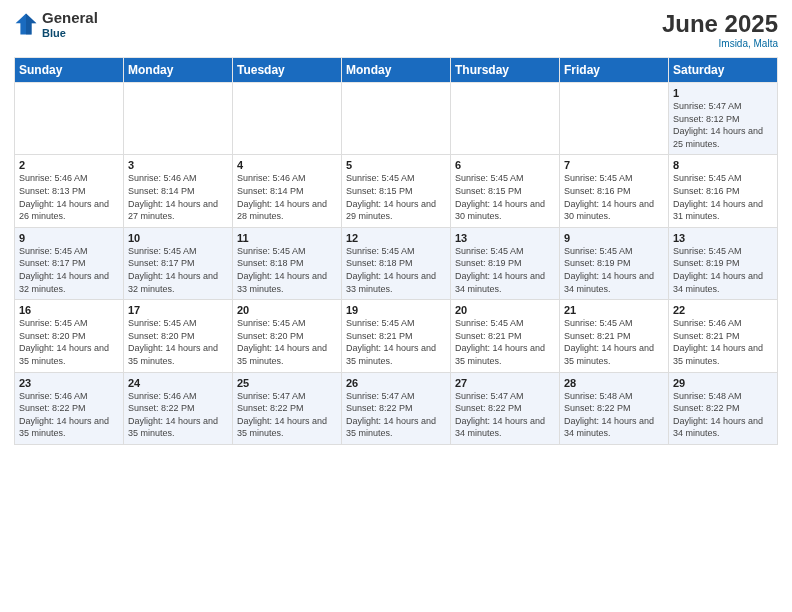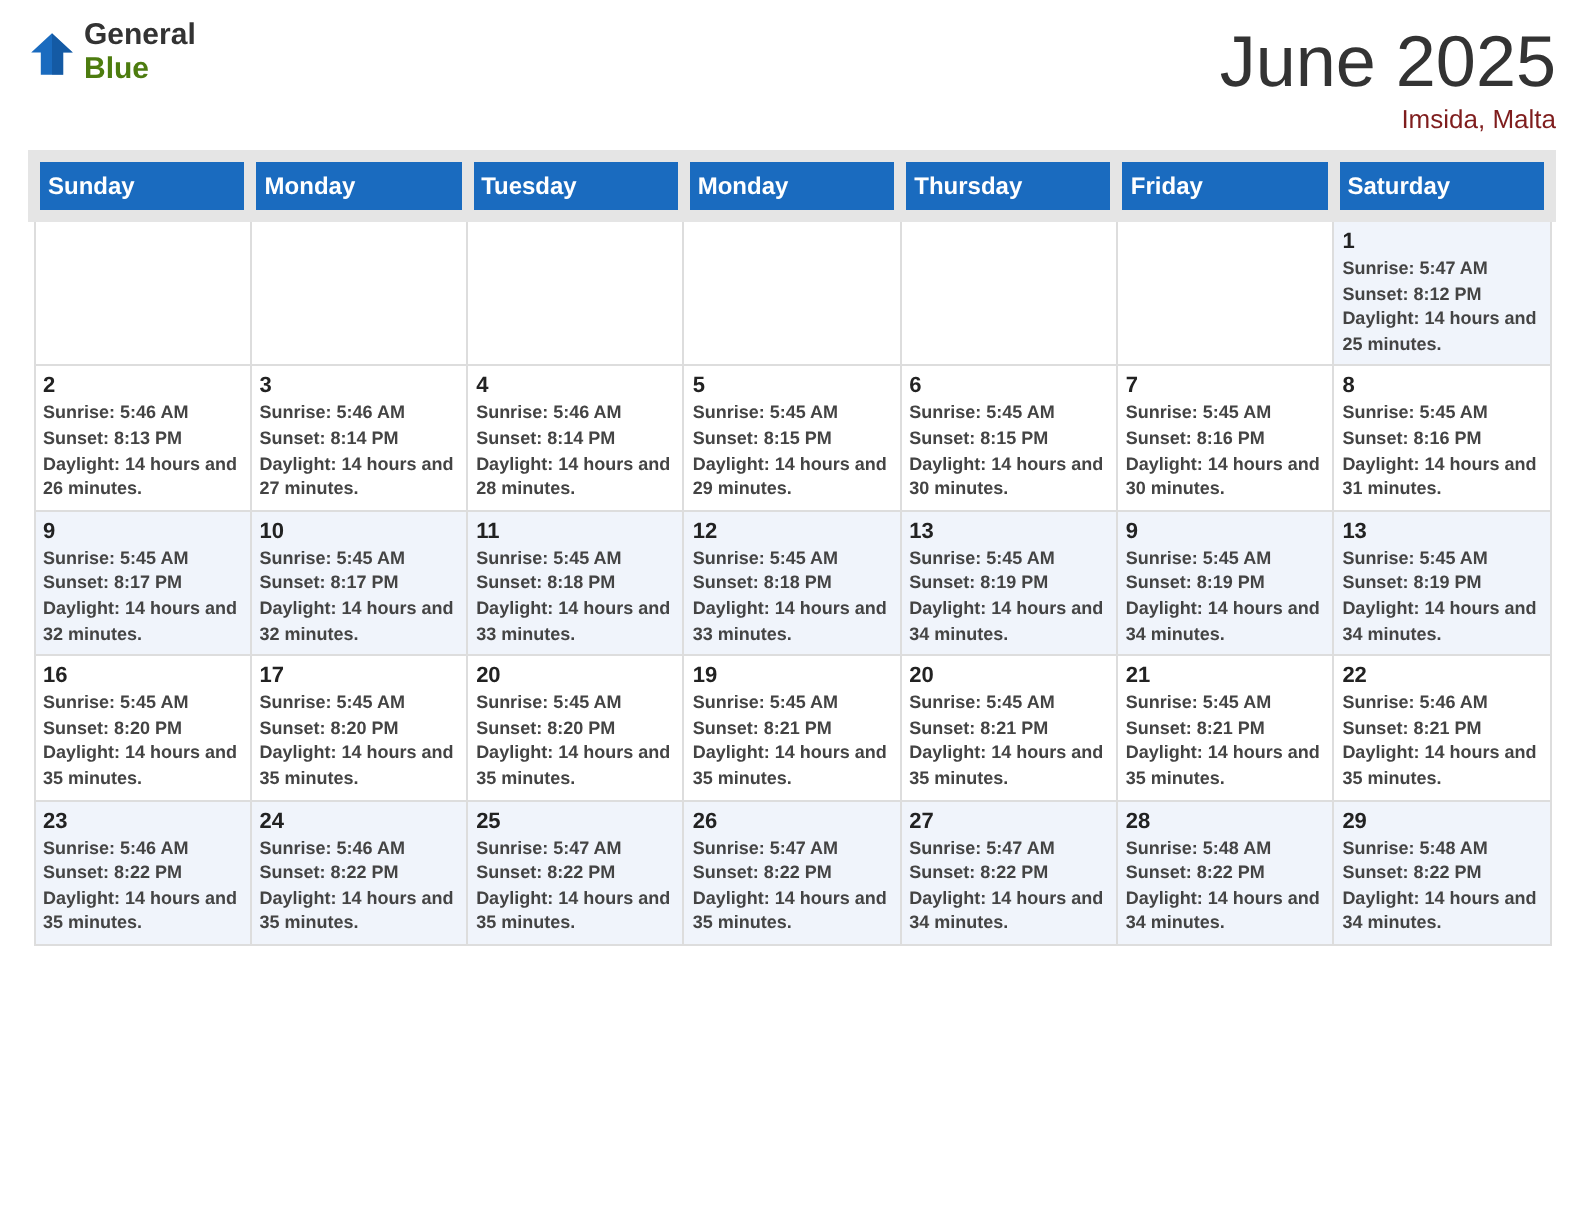--- a/index.html
+++ b/index.html
@@ -31,54 +31,54 @@
       display: flex;
       flex-direction: column;
       line-height: 1.1;
     }
     .logo-general {
       font-size: 15px;
       font-weight: bold;
       color: #333;
     }
     .logo-blue {
-      font-size: 15px;
-      font-weight: bold;
-      color: #4d7c0f;
+      font-size: 11px;
+      font-weight: bold;
+      color: #0c4a6e;
     }
     .logo-icon {
       width: 24px;
       height: 24px;
     }
     .title-block {
       text-align: right;
     }
     .month-title {
-      font-size: 36px;
-      font-weight: normal;
+      font-size: 24px;
+      font-weight: bold;
       color: #333;
     }
     .location {
-      font-size: 13px;
-      color: #7f1d1d;
+      font-size: 10px;
+      color: #0369a1;
     }
     table {
       width: 100%;
       border-collapse: collapse;
     }
     thead tr {
       background-color: #1a6bbf;
       color: #fff;
     }
     thead th {
       padding: 5px 4px;
       font-size: 12px;
       font-weight: bold;
       text-align: left;
-      border: 6px solid #e5e5e5;
+      border: 1px solid #e5e5e5;
     }
     tbody tr {
       vertical-align: top;
     }
     tbody tr:nth-child(odd) {
       background-color: #f0f4fb;
     }
     tbody tr:nth-child(even) {
       background-color: #ffffff;
     }
@@ -94,21 +94,20 @@
       font-size: 11px;
       font-weight: bold;
       color: #222;
       display: block;
       margin-bottom: 1px;
     }
     .day-info {
       font-size: 9px;
       color: #444;
       line-height: 1.4;
-      font-weight: bold;
     }
     .empty-cell {
       background: #fff !important;
     }
     tbody tr:nth-child(odd) td.empty-cell {
       background: #fff !important;
     }
   </style>
 </head>
 <body>

